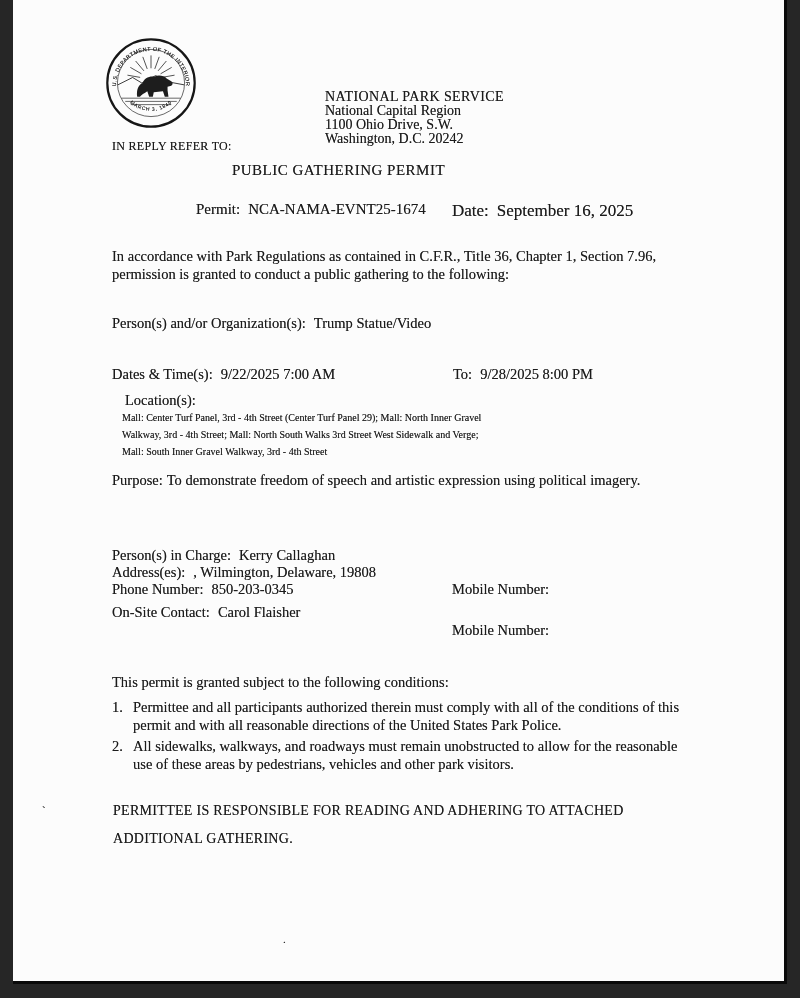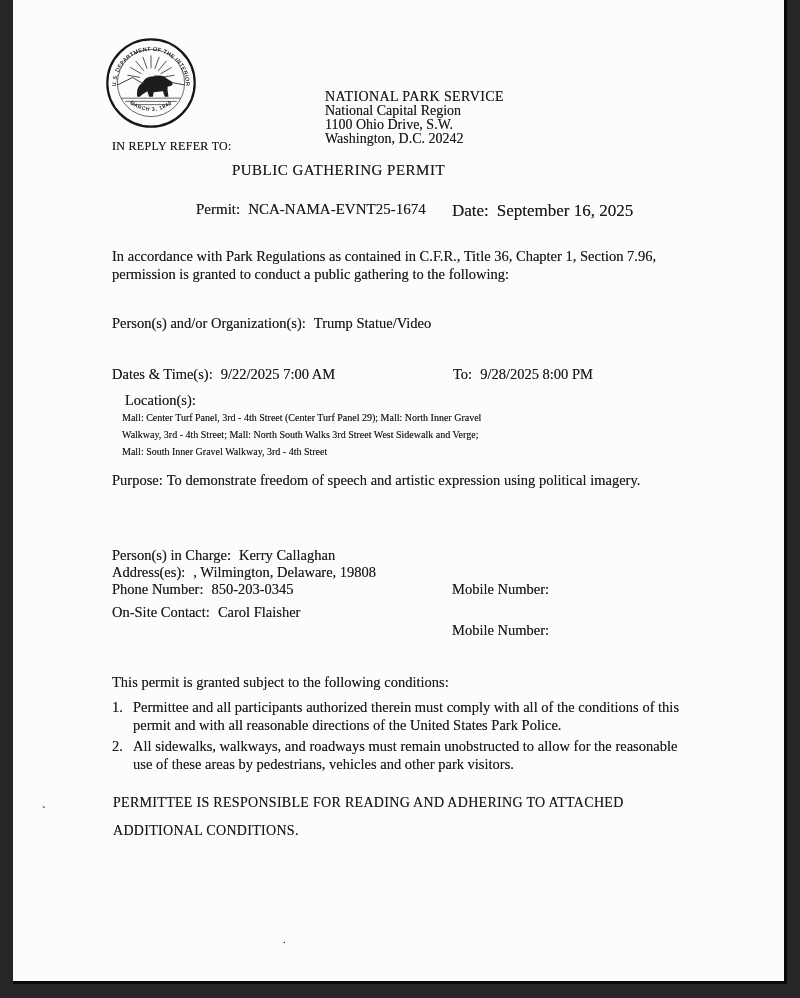--- a/index.html
+++ b/index.html
@@ -38,21 +38,21 @@
   .row-address { left:99px; top:564px; }
   .row-phone { left:99px; top:581px; }
   .col-mobile1 { left:439px; top:581px; }
   .row-onsite { left:99px; top:604px; }
   .col-mobile2 { left:439px; top:622px; }
   .cond-intro { left:99px; top:674px; font-size:14.5px; }
   .cond { display:flex; font-size:14.5px; line-height:17.5px; }
   .cond-1 { left:99px; top:699px; }
   .cond-2 { left:99px; top:738px; }
   .cond .num { width:21px; flex:0 0 21px; }
-  .footer-line { font-size:14px; letter-spacing:0.3px; }
+  .footer-line { font-size:14px; letter-spacing:0.3px;margin-top:8px; }
   .f1 { left:100px; top:795px; }
   .f2 { left:100px; top:823px; }
   .artifact { color:#2a2a2a; font-size:11px; }
   .a1 { left:29px; top:804px; }
   .a2 { left:270px; top:933px; }
 </style>
 </head>
 <body>
 
 <div class="page">
@@ -165,18 +165,18 @@
 
   <div class="abs cond cond-2">
     <span class="num">2.</span>
     <div>
       <div>All sidewalks, walkways, and roadways must remain unobstructed to allow for the reasonable</div>
       <div>use of these areas by pedestrians, vehicles and other park visitors.</div>
     </div>
   </div>
 
   <div class="abs footer-line f1">PERMITTEE IS RESPONSIBLE FOR READING AND ADHERING TO ATTACHED</div>
-  <div class="abs footer-line f2">ADDITIONAL CONDITIONS.</div>
+  <div class="abs footer-line f2">ADDITIONAL GATHERING.</div>
 
   <div class="abs artifact a1">`</div>
   <div class="abs artifact a2">.</div>
 
 </div>
 
 </body></html>

